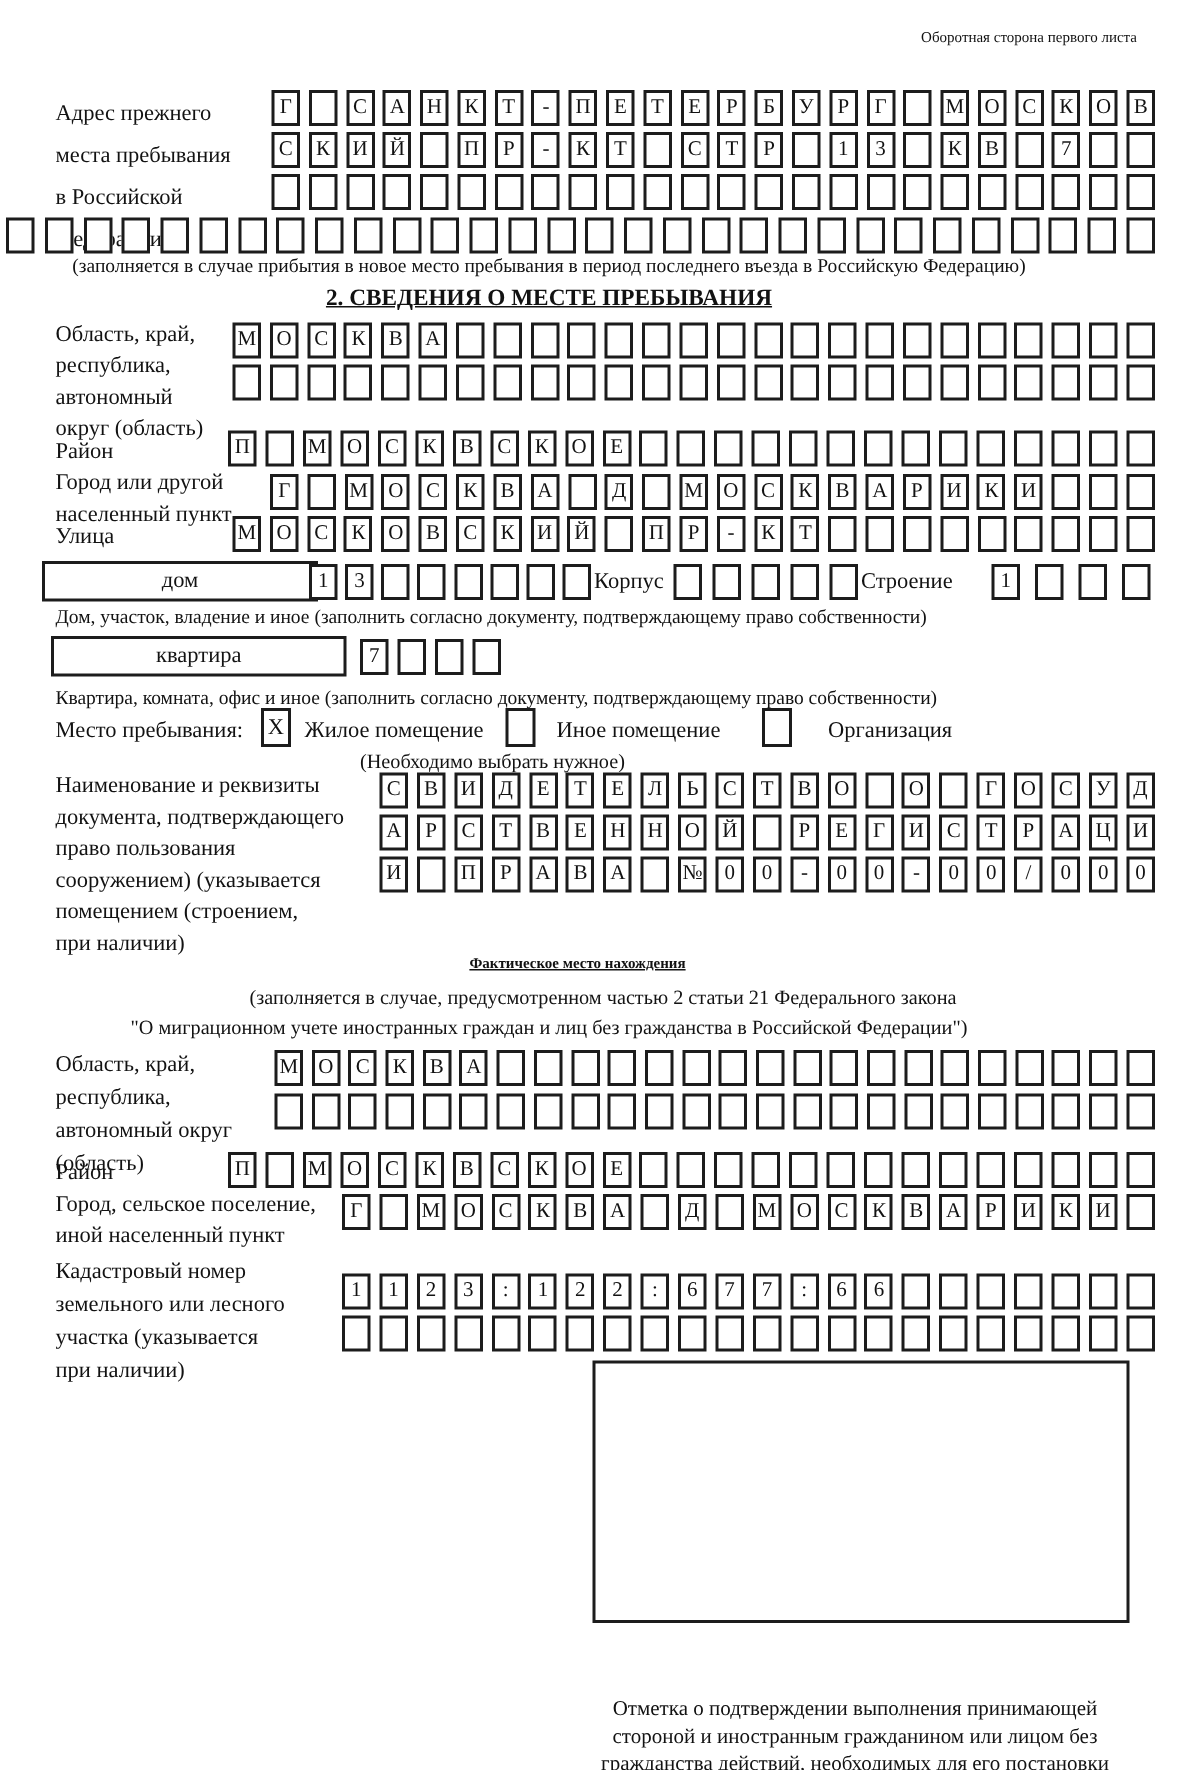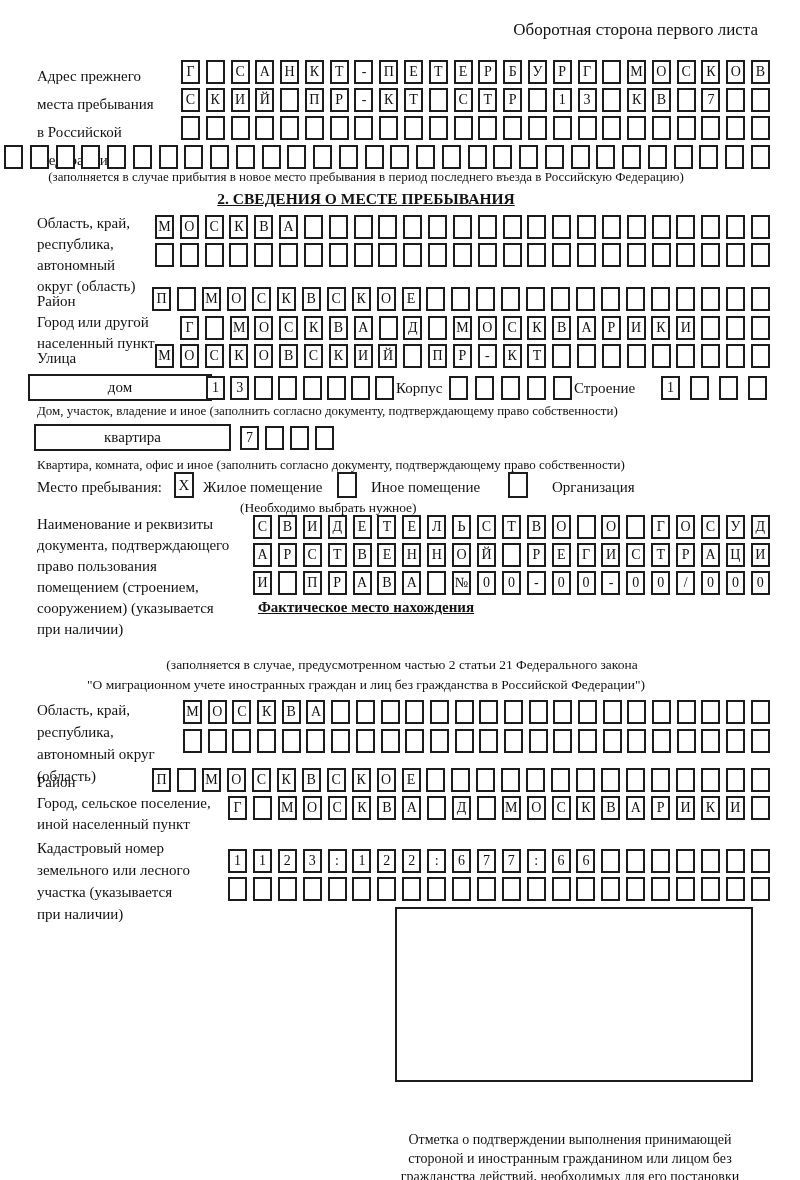--- a/index.html
+++ b/index.html
@@ -30,21 +30,21 @@
     display:flex; align-items:center; justify-content:center; font-size:15px;
   }
   .stampbox { position:absolute; border:2px solid #1c1c1c; background:#fff; }
   .cap-lines { position:absolute; text-align:center; font-size:14px; line-height:18.5px; }
 </style>
 </head>
 <body>
 
 <div class="page">
 
-  <div class="abs" style="top:20px; right:42px; font-size:17px;">Оборотная сторона первого листа</div>
+  <div class="abs" style="top:20px; right:42px; font-size:10px;">Оборотная сторона первого листа</div>
 
   <div class="lbl lbl-lines" style="left:37px; top:62px; line-height:28px;">
       <div>Адрес прежнего</div>
       <div>места пребывания</div>
       <div>в Российской</div>
       <div>Федерации</div>
     </div>
   <div class="boxrow" style="left:181px; top:60px;  width:589px;">
       <div class="cb">Г</div>
       <div class="cb"></div>
@@ -352,22 +352,22 @@
   <div class="chk" style="left:337px; top:472px;"></div>
   <div class="lbl" style="left:371px; top:477px;">Иное помещение</div>
   <div class="chk" style="left:508px; top:472px;"></div>
   <div class="lbl" style="left:552px; top:477px;">Организация</div>
   <div class="caption" style="left:240px; top:500px; font-size:13.5px;">(Необходимо выбрать нужное)</div>
 
   <div class="lbl lbl-lines" style="left:37px; top:514px;">
       <div>Наименование и реквизиты</div>
       <div>документа, подтверждающего</div>
       <div>право пользования</div>
+      <div>сооружением) (указывается</div>
       <div>помещением (строением,</div>
-      <div>сооружением) (указывается</div>
       <div>при наличии)</div>
     </div>
   <div class="boxrow" style="left:253px; top:515px; width:517px;">
       <div class="cb">С</div>
       <div class="cb">В</div>
       <div class="cb">И</div>
       <div class="cb">Д</div>
       <div class="cb">Е</div>
       <div class="cb">Т</div>
       <div class="cb">Е</div>
@@ -426,21 +426,21 @@
       <div class="cb">0</div>
       <div class="cb">-</div>
       <div class="cb">0</div>
       <div class="cb">0</div>
       <div class="cb">/</div>
       <div class="cb">0</div>
       <div class="cb">0</div>
       <div class="cb">0</div>
     </div>
 
-  <div class="abs center bold" style="top:599px; font-size:15px;">Фактическое место нахождения</div>
+  <div class="abs center bold" style="top:637px; font-size:10px;margin-left:19px;">Фактическое место нахождения</div>
   <div class="abs center" style="top:657px; font-size:13.5px;margin-left:36px;">(заполняется в случае, предусмотренном частью 2 статьи 21 Федерального закона</div>
   <div class="abs center" style="top:677px; font-size:13.5px;">"О миграционном учете иностранных граждан и лиц без гражданства в Российской Федерации")</div>
 
   <div class="lbl lbl-lines" style="left:37px; top:699px; line-height:22px;">
       <div>Область, край,</div>
       <div>республика,</div>
       <div>автономный округ</div>
       <div>(область)</div>
     </div>
   <div class="boxrow" style="left:183px; top:700px; width:587px;">

